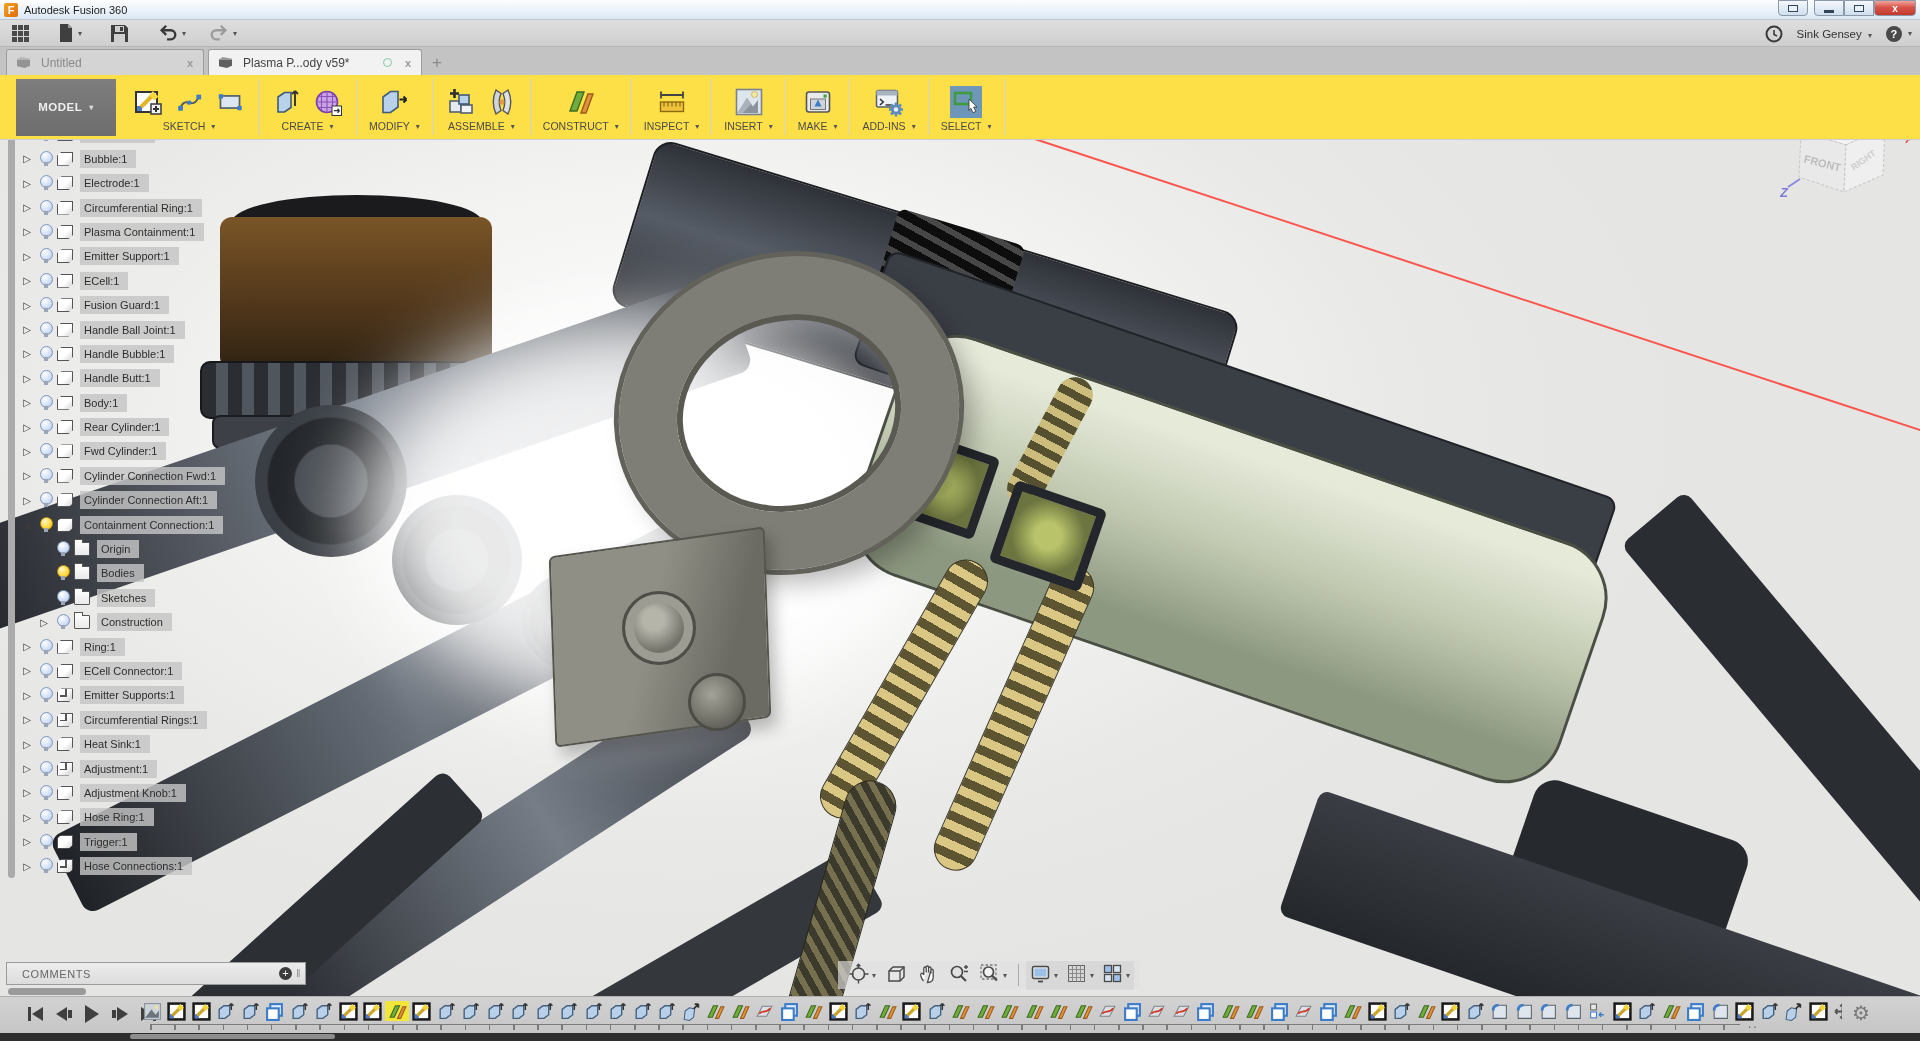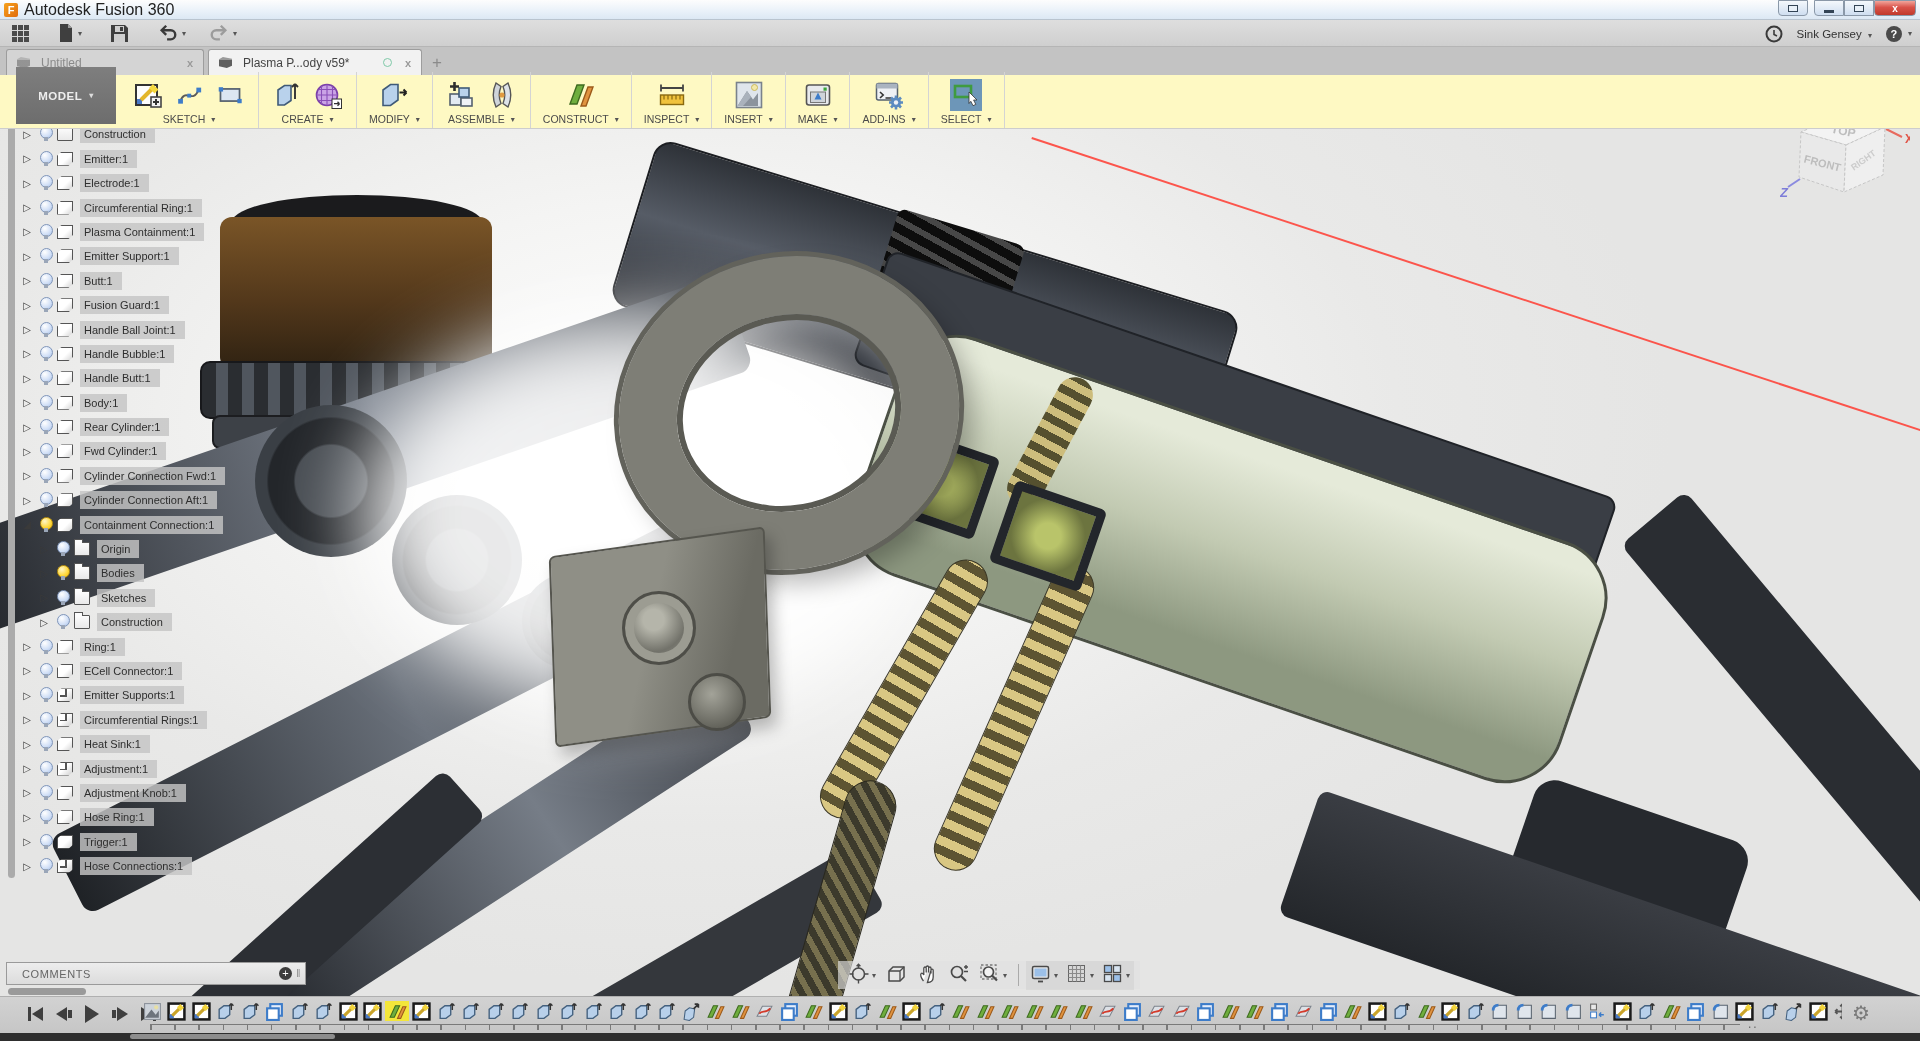--- a/index.html
+++ b/index.html
@@ -5,21 +5,21 @@
   * { margin:0; padding:0; box-sizing:border-box; }
   html,body { width:1920px; height:1041px; overflow:hidden; font-family:"Liberation Sans", sans-serif; }
   #stage { position:relative; width:1920px; height:1041px; background:#e8e8e7; overflow:hidden; }
 
   
   #titlebar { position:absolute; left:0; top:0; width:1920px; height:20px;
     background:linear-gradient(180deg,#fdfdfd,#e9f1f9 60%,#dce8f4); border-bottom:1px solid #b9c4cf;
     display:flex; align-items:center; z-index:40; }
   #fusion-logo { width:14px; height:14px; margin:0 6px 0 4px; background:linear-gradient(135deg,#f6a21c,#e06c10);
     color:#fff; font-weight:bold; font-size:11px; line-height:14px; text-align:center; border-radius:2px; }
-  #titlebar .t-text { font-size:16px; color:#222; }
+  #titlebar .t-text { font-size:11px; color:#222; }
   #win-buttons { position:absolute; right:4px; top:0; display:flex; gap:6px; align-items:flex-start; }
   .winbtn { width:30px; height:16px; border:1px solid #8a98a8; border-radius:0 0 4px 4px;
     background:linear-gradient(180deg,#f4f8fc,#cfdef0); display:flex; align-items:center; justify-content:center;
     font-size:10px; color:#345; }
   .winbtn.close { width:42px; background:linear-gradient(180deg,#f2a59b,#d9534a 45%,#c0392b); color:#fff; font-weight:bold; }
   .wb-glyph { width:10px; height:7px; border:1px solid #345; background:#e8f0f8; }
   .wb-min { width:10px; height:3px; background:#345; border:none; margin-top:6px; }
 
   
   #qat { position:absolute; left:0; top:20px; width:1920px; height:27px;
@@ -43,22 +43,22 @@
   .doc-tab.inactive { background:#d4d4d4; color:#8a8a8a; width:198px; margin-left:6px; }
   .doc-tab.active { background:#f2f2f2; color:#444; width:214px; margin-left:4px; }
   .tab-close { font-size:11px; color:#9a9a9a; font-weight:bold; margin-left:auto; }
   .tab-cube { width:13px; height:11px; background:linear-gradient(180deg,#9a9a9a 30%,#5f5f5f 31%);
     clip-path:polygon(30% 0,100% 15%,100% 80%,60% 100%,0 85%,0 20%); }
   .doc-tab.inactive .tab-cube { opacity:.55; }
   .sync-ring { width:9px; height:9px; border:1.5px solid #7fc9a8; border-radius:50%; }
   #new-tab-btn { font-size:17px; color:#8a8a8a; padding:0 10px 2px 10px; }
 
   
-  #ribbon { position:absolute; left:0; top:75px; width:1920px; height:54px; background:#fef9c3;
-    border-bottom:1px solid #cdcdcd; display:flex; align-items:flex-end; z-index:40; }
+  #ribbon { position:absolute; left:0; top:75px; width:1920px; height:65px; background:#fde047;
+    border-bottom:1px solid #cdcdcd; display:flex; align-items:center; z-index:40; }
   #ribbon-grip { width:8px; margin:14px 2px; border-left:2px solid #bdbdbd; border-right:2px solid #bdbdbd; }
   #model-btn { width:100px; height:57px; margin:4px 4px; background:linear-gradient(180deg,#7e7e7e,#6d6d6d);
     color:#eee; font-size:11.5px; font-weight:bold; letter-spacing:.5px;
     display:flex; align-items:center; justify-content:center; gap:4px; }
   .rb-group { display:flex; flex-direction:column; align-items:center; justify-content:space-between;
     padding:5px 12px 3px 12px; border-right:1px solid #d4d4d4; }
   .rb-icons { display:flex; align-items:center; gap:9px; height:36px; }
   .rb-icon { width:32px; height:32px; display:flex; align-items:center; justify-content:center; }
   .rb-icon svg { width:30px; height:30px; }
   .rb-icon.small svg { width:26px; height:26px; }
@@ -462,21 +462,21 @@
         <div class="tree-row" style="margin-left: 0px;">
           <span class="arrow">▷</span>
           <span class="bulb"></span>
           <span class="node-icon folder"></span>
           <span class="tree-label">Construction</span>
         </div>
         <div class="tree-row" style="margin-left: 0px;">
           <span class="arrow">▷</span>
           <span class="bulb"></span>
           <span class="node-icon component"></span>
-          <span class="tree-label">Emitter:1</span>
+          <span class="tree-label">Bubble:1</span>
         </div>
         <div class="tree-row" style="margin-left: 0px;">
           <span class="arrow">▷</span>
           <span class="bulb"></span>
           <span class="node-icon component"></span>
           <span class="tree-label">Electrode:1</span>
         </div>
         <div class="tree-row" style="margin-left: 0px;">
           <span class="arrow">▷</span>
           <span class="bulb"></span>
@@ -492,21 +492,21 @@
         <div class="tree-row" style="margin-left: 0px;">
           <span class="arrow">▷</span>
           <span class="bulb"></span>
           <span class="node-icon component"></span>
           <span class="tree-label">Emitter Support:1</span>
         </div>
         <div class="tree-row" style="margin-left: 0px;">
           <span class="arrow">▷</span>
           <span class="bulb"></span>
           <span class="node-icon component"></span>
-          <span class="tree-label">Butt:1</span>
+          <span class="tree-label">ECell:1</span>
         </div>
         <div class="tree-row" style="margin-left: 0px;">
           <span class="arrow">▷</span>
           <span class="bulb"></span>
           <span class="node-icon component"></span>
           <span class="tree-label">Fusion Guard:1</span>
         </div>
         <div class="tree-row" style="margin-left: 0px;">
           <span class="arrow">▷</span>
           <span class="bulb"></span>

